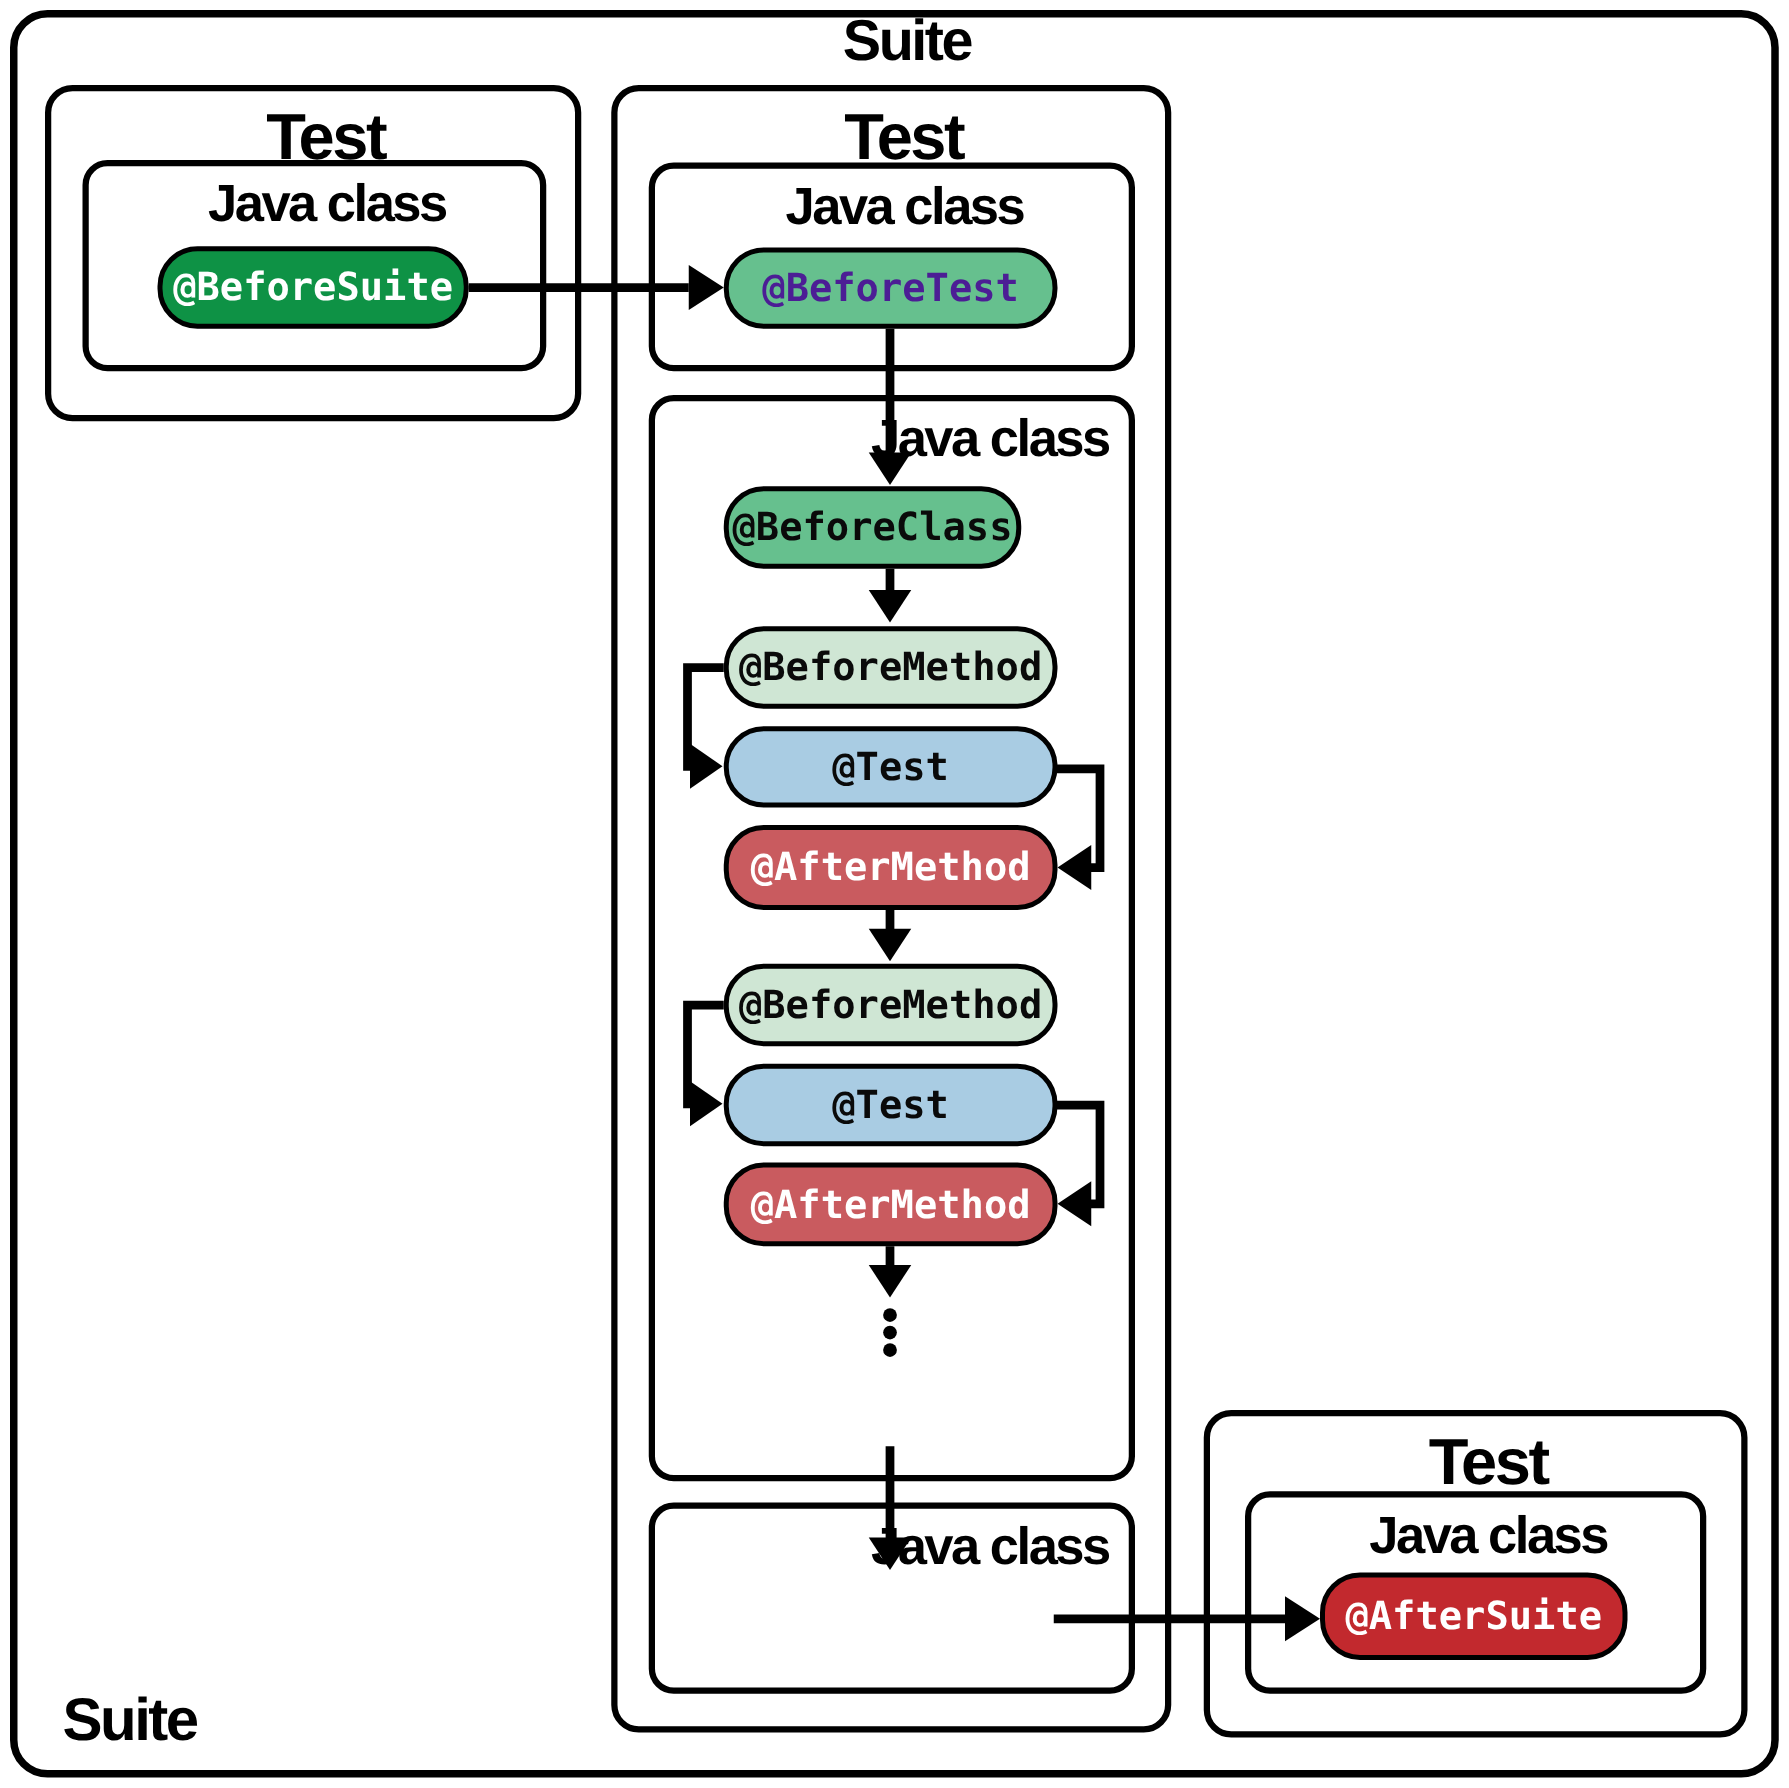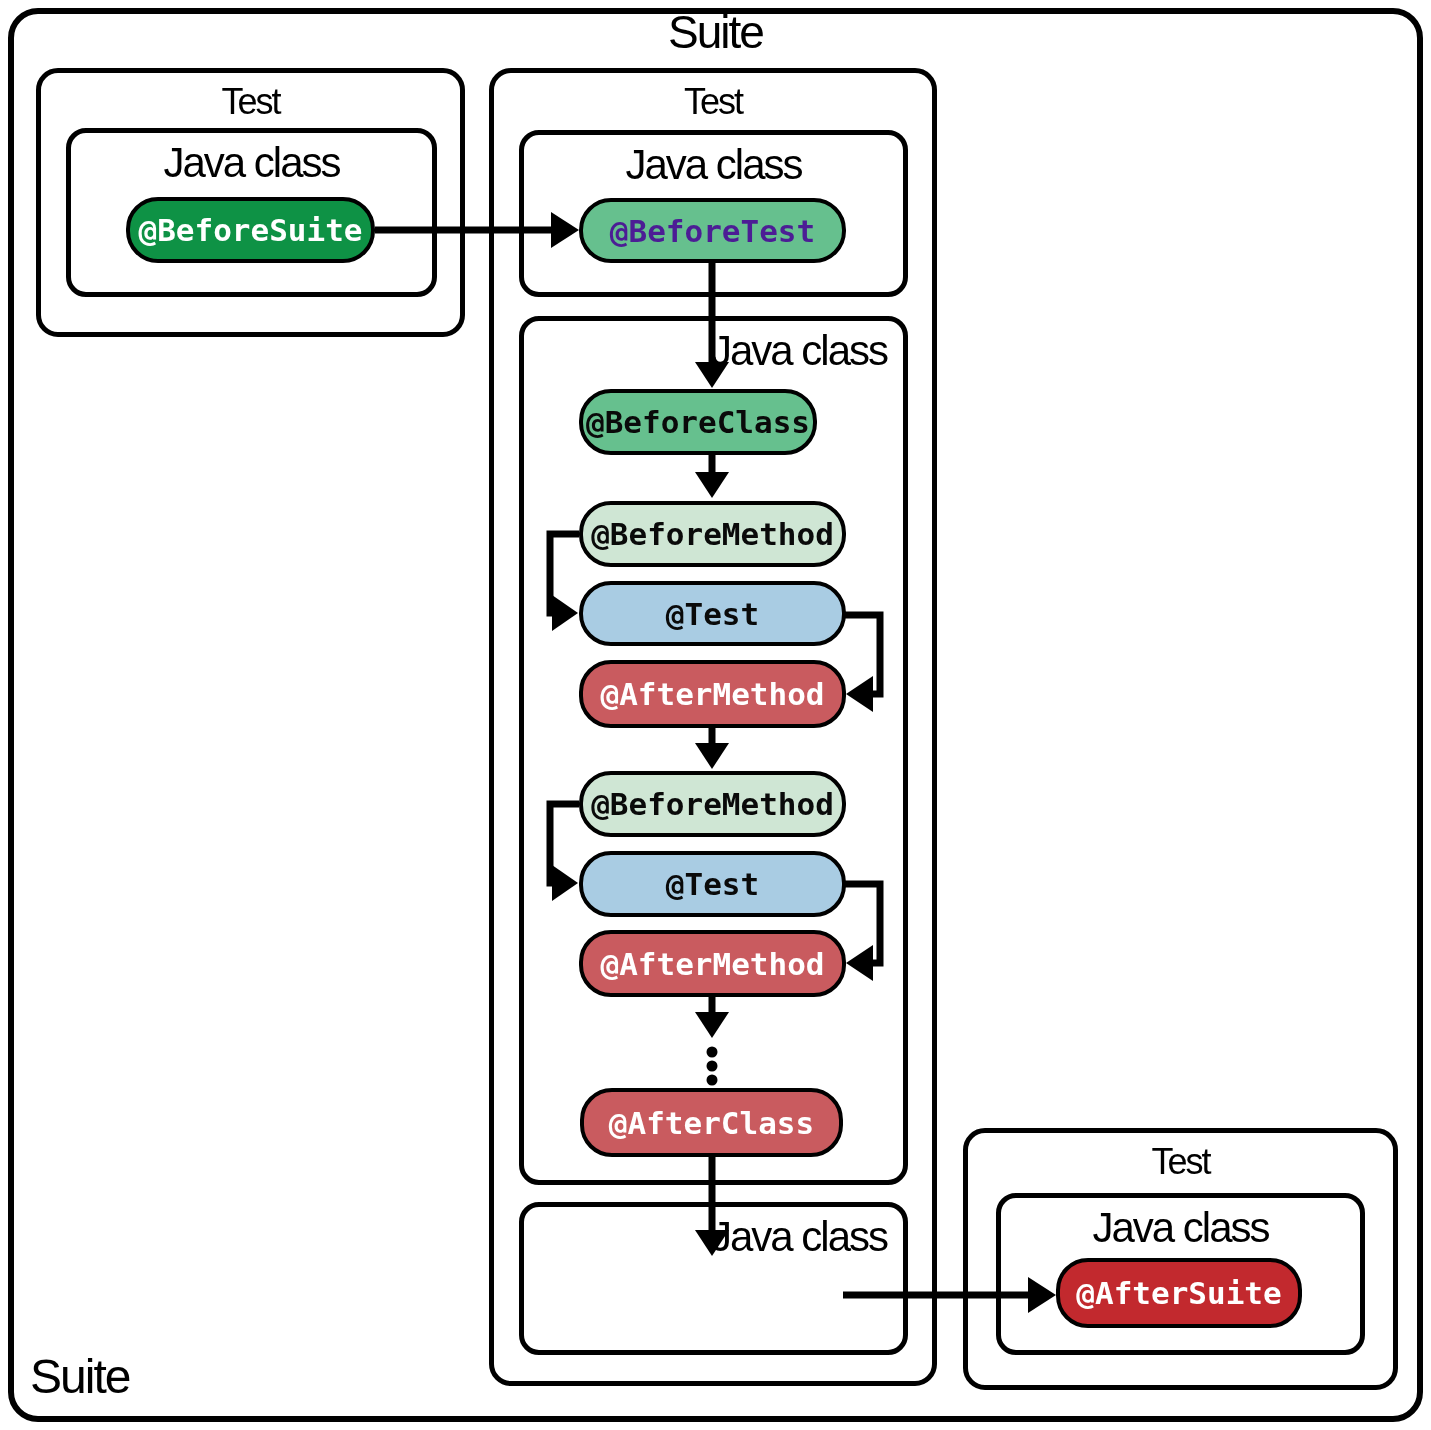--- a/index.html
+++ b/index.html
@@ -4,26 +4,26 @@
 <style>
   html,body{margin:0;padding:0;background:#fff;}
   .canvas{
     position:relative;width:1431px;height:1430px;background:#fff;overflow:hidden;
     font-family:"Liberation Sans",sans-serif;
   }
   .box{position:absolute;box-sizing:border-box;border:5px solid #000;border-radius:22px;background:#fff;}
   .box.outer{border-width:6px;border-radius:30px;}
   .box.java{border-radius:20px;}
   .hd{
-    font-family:"Liberation Sans",sans-serif;font-weight:400;color:#000;
-    letter-spacing:-2px;line-height:1.05;white-space:nowrap;
+    font-family:"Liberation Sans",sans-serif;font-weight:700;color:#000;
+    letter-spacing:-2px;line-height:1.05;white-space:nowrap;margin-left:20px;
   }
   .hd.center{position:absolute;left:0;right:0;text-align:center;}
   .hd.suite{font-size:46px;top:8px;}
-  .hd.test{font-size:36px;top:10px;}
+  .hd.test{font-size:52px;top:10px;}
   .hd.java-t{font-size:42px;top:8px;}
   .hd.corner{position:absolute;right:16px;top:8px;font-size:42px;text-align:right;}
   .hd.testng{position:absolute;left:30px;top:1352px;font-size:48px;}
   .pill{
     position:absolute;box-sizing:border-box;border:4px solid #000;border-radius:32px;
     display:flex;align-items:center;justify-content:center;
     font-family:"DejaVu Sans Mono",monospace;font-weight:700;font-size:31px;
     white-space:nowrap;
   }
   svg.arrows{position:absolute;left:0;top:0;pointer-events:none;}
@@ -59,21 +59,20 @@
   <div class="box java" style="left:519px;top:316px;width:389px;height:869px;">
     <div class="hd corner">Java class</div>
   </div>
   <div class="pill" style="left: 579px; top: 389px; width: 238px; height: 66px; background-color: rgb(102, 192, 142); color: rgb(10, 10, 10);">@BeforeClass</div>
   <div class="pill" style="left: 579px; top: 501px; width: 267px; height: 66px; background-color: rgb(207, 230, 212); color: rgb(10, 10, 10);">@BeforeMethod</div>
   <div class="pill" style="left: 579px; top: 581px; width: 267px; height: 65px; background-color: rgb(169, 204, 227); color: rgb(10, 10, 10);">@Test</div>
   <div class="pill" style="left: 579px; top: 660px; width: 267px; height: 68px; background-color: rgb(201, 91, 95); color: rgb(255, 255, 255);">@AfterMethod</div>
   <div class="pill" style="left: 579px; top: 771px; width: 267px; height: 66px; background-color: rgb(207, 230, 212); color: rgb(10, 10, 10);">@BeforeMethod</div>
   <div class="pill" style="left: 579px; top: 851px; width: 267px; height: 66px; background-color: rgb(169, 204, 227); color: rgb(10, 10, 10);">@Test</div>
   <div class="pill" style="left: 579px; top: 930px; width: 267px; height: 67px; background-color: rgb(201, 91, 95); color: rgb(255, 255, 255);">@AfterMethod</div>
-  <div class="pill" style="left: 580px; top: 1088px; width: 263px; height: 69px; background-color: rgb(201, 91, 95); color: rgb(255, 255, 255);">@AfterClass</div>
 
   <div class="box java" style="left:519px;top:1202px;width:389px;height:153px;">
     <div class="hd corner">Java class</div>
   </div>
 
   <div class="box" style="left:963px;top:1128px;width:435px;height:262px;">
     <div class="hd center test">Test</div>
   </div>
   <div class="box java" style="left:996px;top:1193px;width:369px;height:162px;">
     <div class="hd center java-t">Java class</div>

